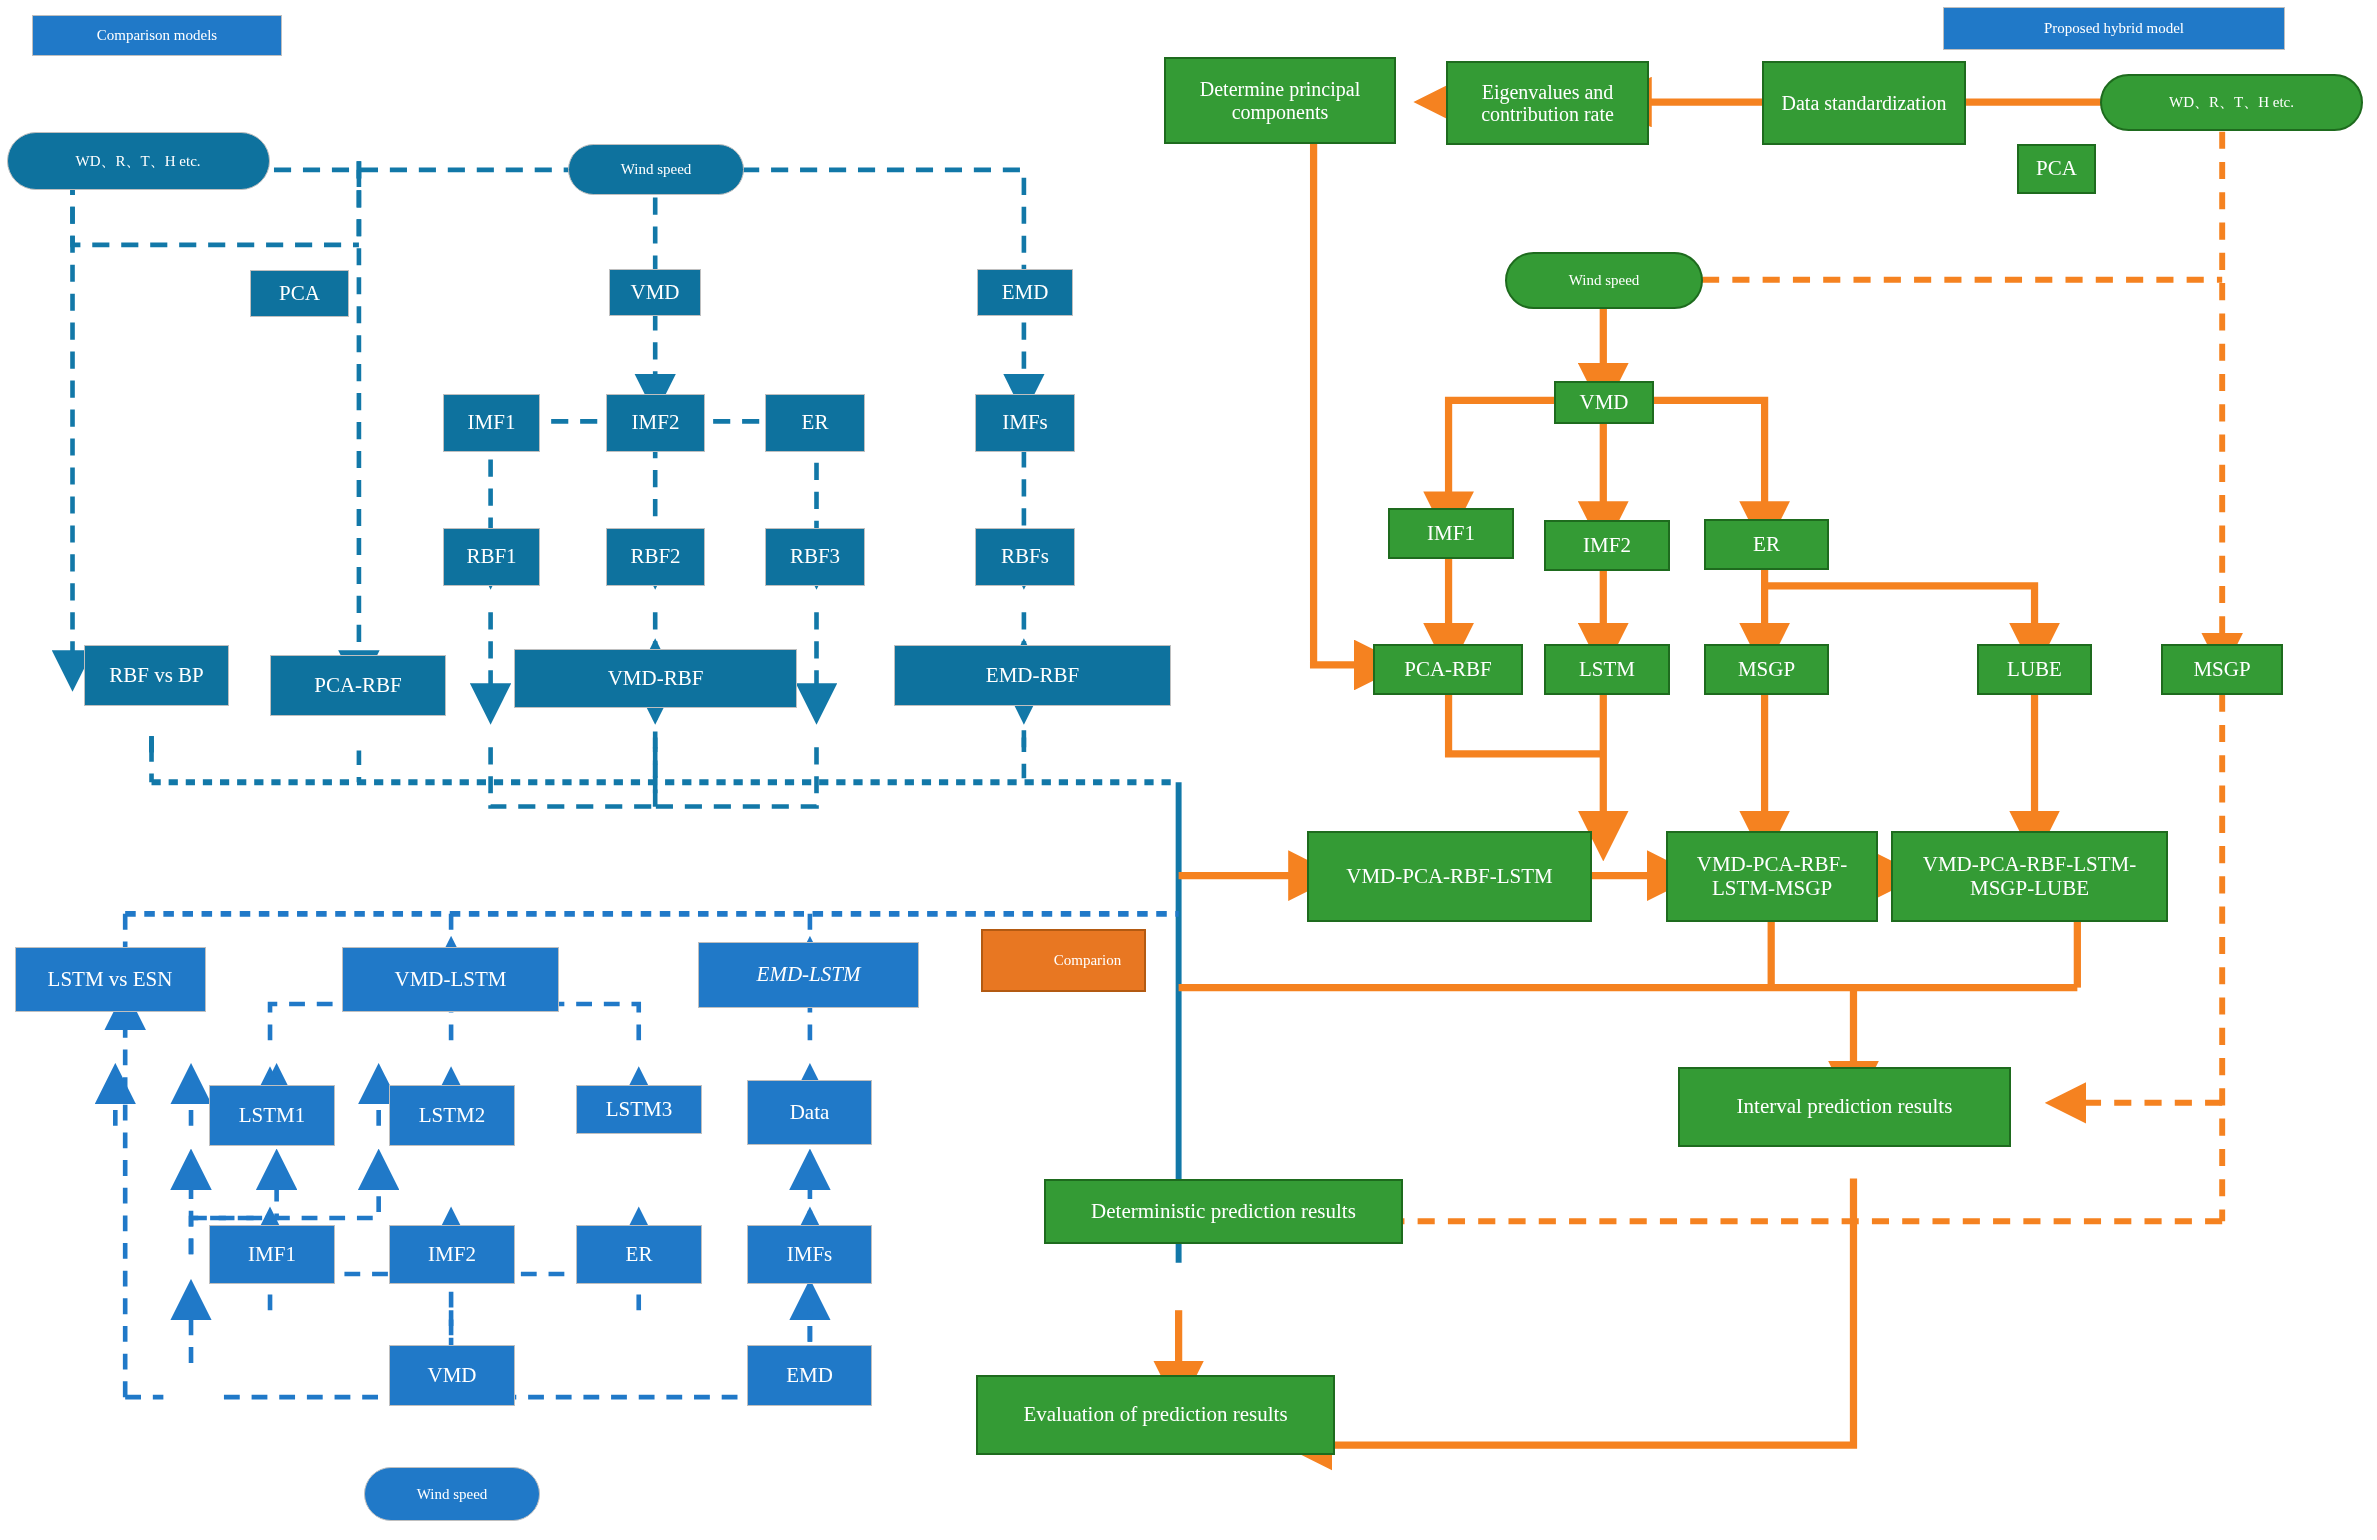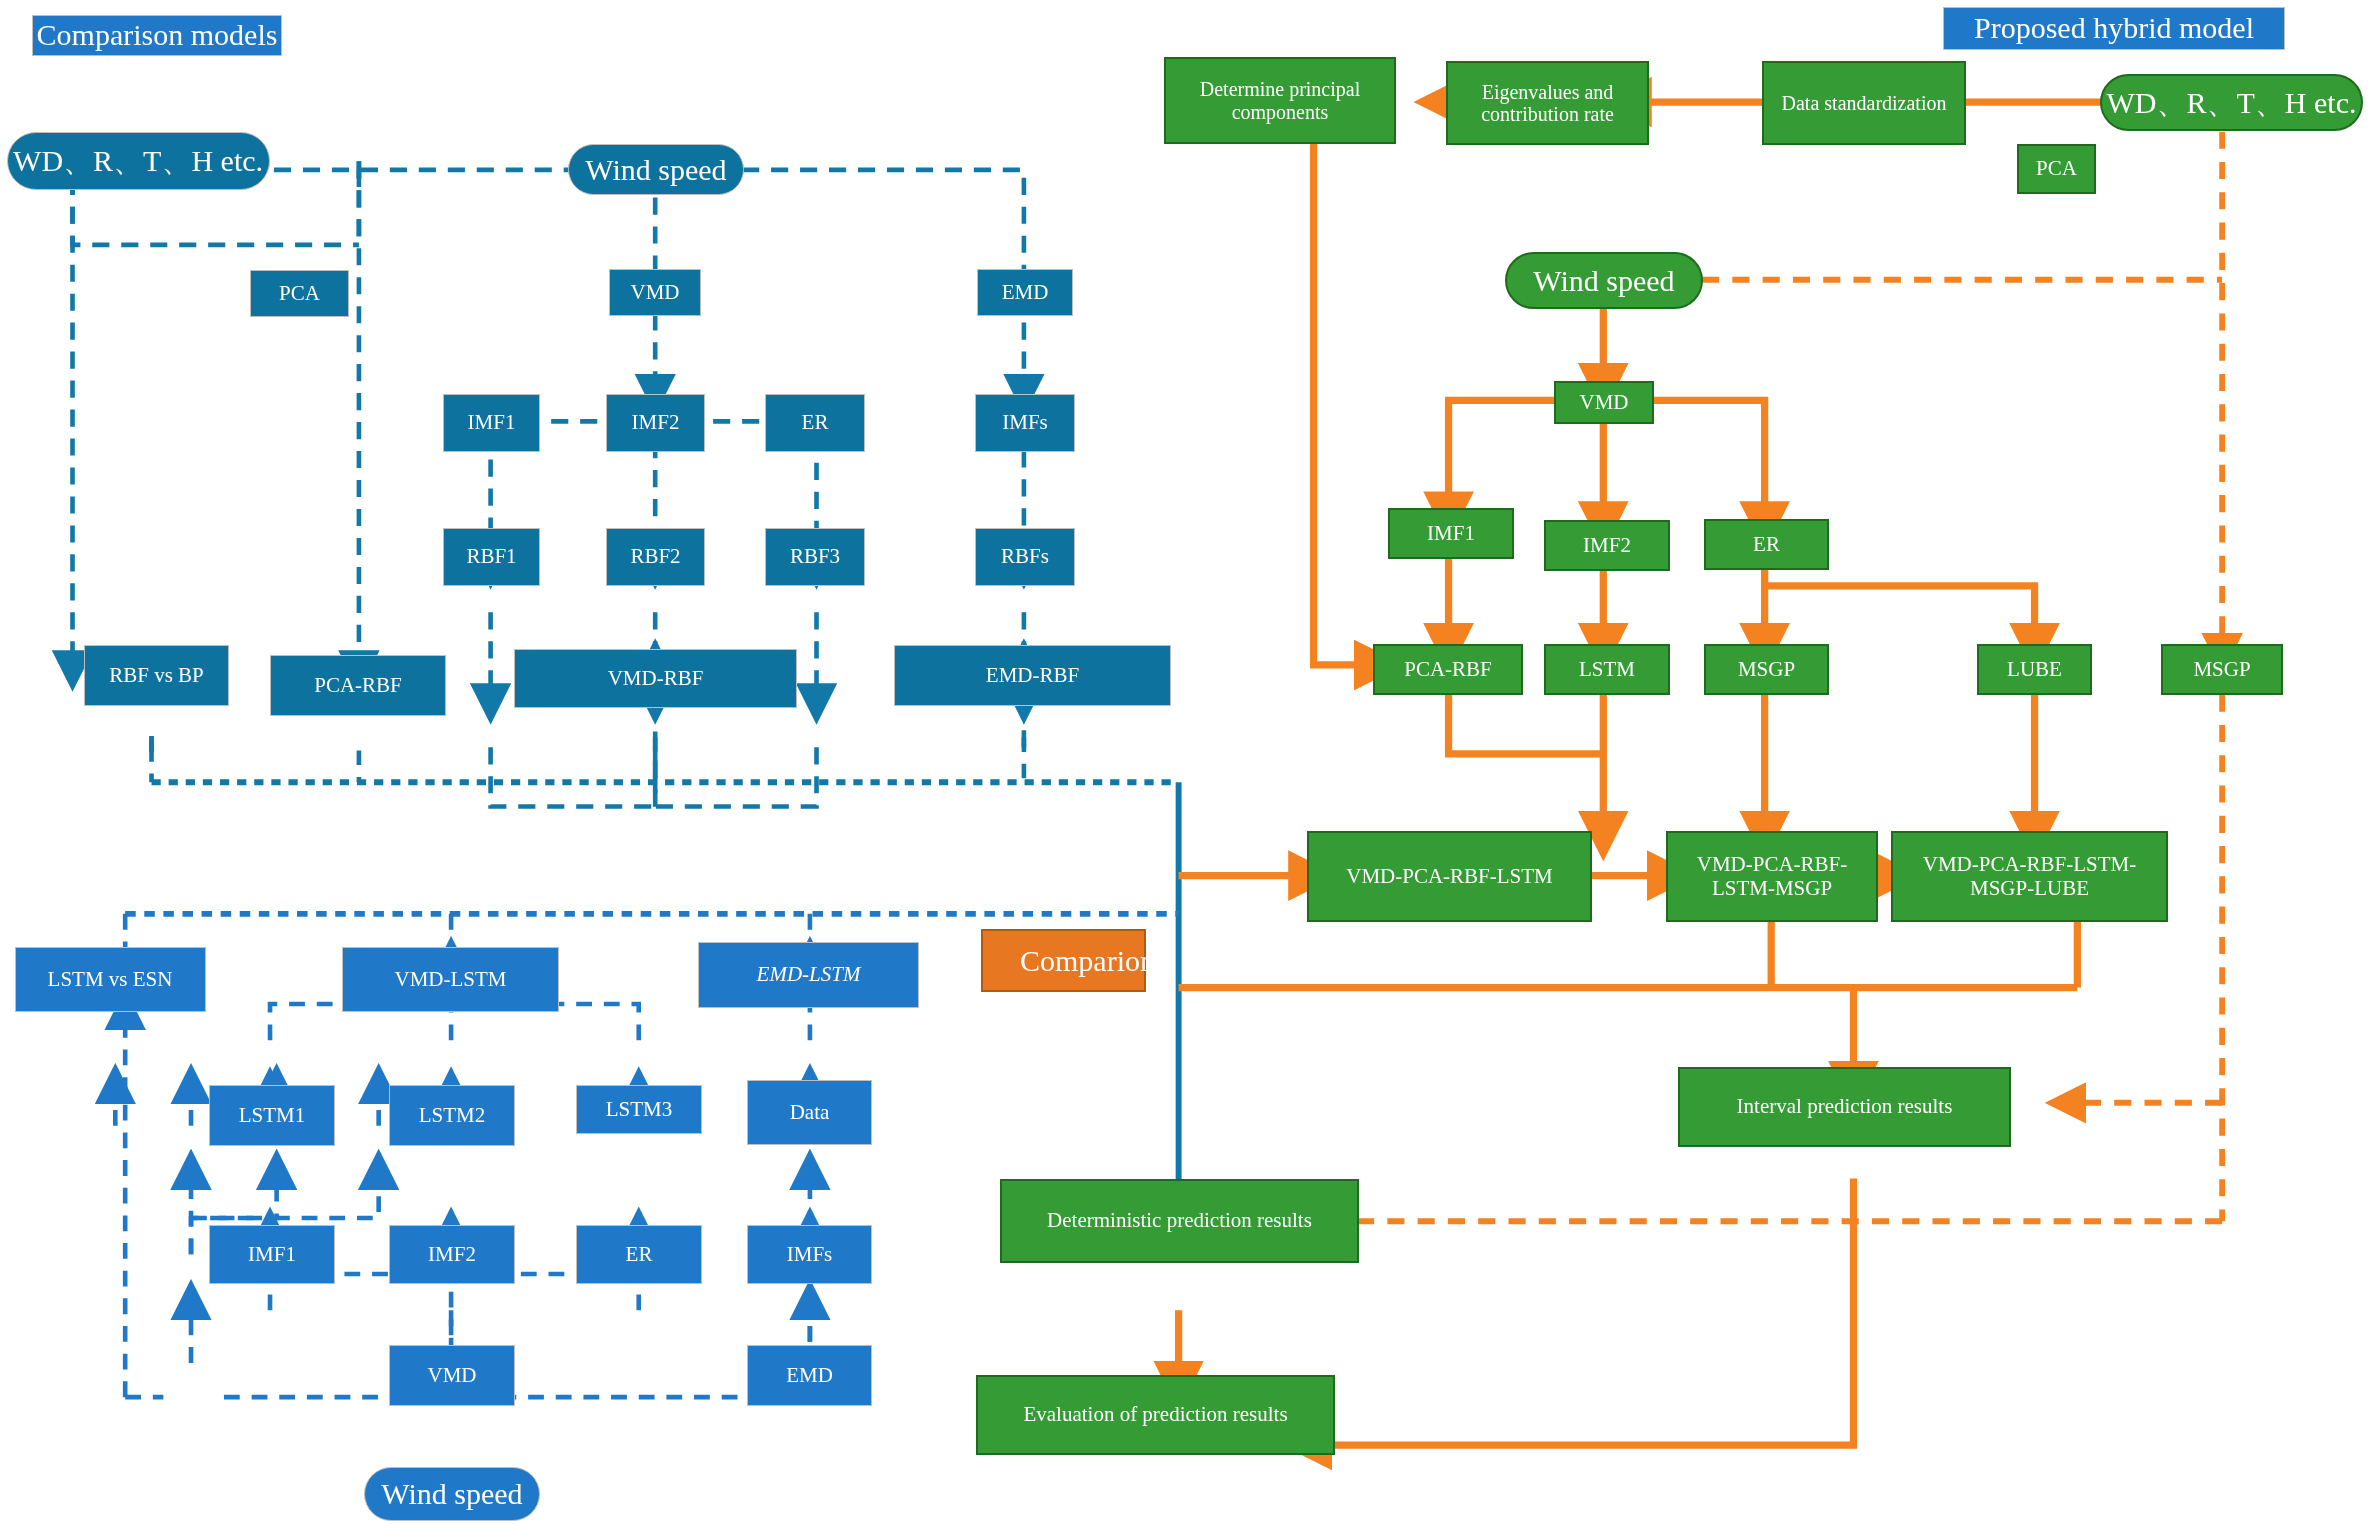--- a/index.html
+++ b/index.html
@@ -8,21 +8,21 @@
   svg#wires{position:absolute;left:0;top:0;width:2377px;height:1540px;}
   .node{position:absolute;display:flex;align-items:center;justify-content:center;text-align:center;
         color:#ffffff;font-family:"Liberation Serif", serif;line-height:1.12;
         box-sizing:border-box;}
   .blue-dark{background:#0E729E;border:1.3px solid #bfbfbf;}
   .blue-mid {background:#2079C8;border:1.3px solid #bfbfbf;}
   .green    {background:#349B35;border:2px solid #1E6B1E;}
   .orange   {background:#E87722;border:2px solid #B35A12;}
   .pill     {border-radius:6585px;}
   .title-banner{background:#2079C8;border:1.3px solid #bfbfbf;}
-  .fs-lg{font-size:30px;}
+  .fs-lg{font-size:15px;}
   .fs-md{font-size:21px;}
   .fs-sm{font-size:20px;}
 </style>
 </head>
 <body>
 
 <div id="stage">
 
   <svg id="wires" viewBox="0 0 3610 2339">
     <defs>
@@ -385,21 +385,21 @@
   <div class="node green fs-md" style="left:1666px;top:831px;width:212px;height:91px;padding:0 4px;">
     <span>VMD-PCA-RBF-LSTM-MSGP</span>
   </div>
   <div class="node green fs-md" style="left:1891px;top:831px;width:277px;height:91px;padding:0 4px;">
     <span>VMD-PCA-RBF-LSTM-MSGP-LUBE</span>
   </div>
 
   <div class="node orange fs-lg" style="left:981px;top:929px;width:165px;height:63px;padding-left:48px;">
     <span>Comparion</span>
   </div>
-  <div class="node green fs-md" style="left:1000px;top:1179px;width:359px;height:84px;padding:0 7px;">
+  <div class="node green fs-md" style="left:1044px;top:1179px;width:359px;height:65px;padding:0 7px;">
     <span>Deterministic prediction results</span>
   </div>
   <div class="node green fs-md" style="left:1678px;top:1067px;width:333px;height:80px;padding:0 6.6px;">
     <span>Interval prediction results</span>
   </div>
   <div class="node green fs-md" style="left:976px;top:1375px;width:359px;height:80px;padding:0 6.6px;">
     <span>Evaluation of prediction results</span>
   </div>
 
 </div>

